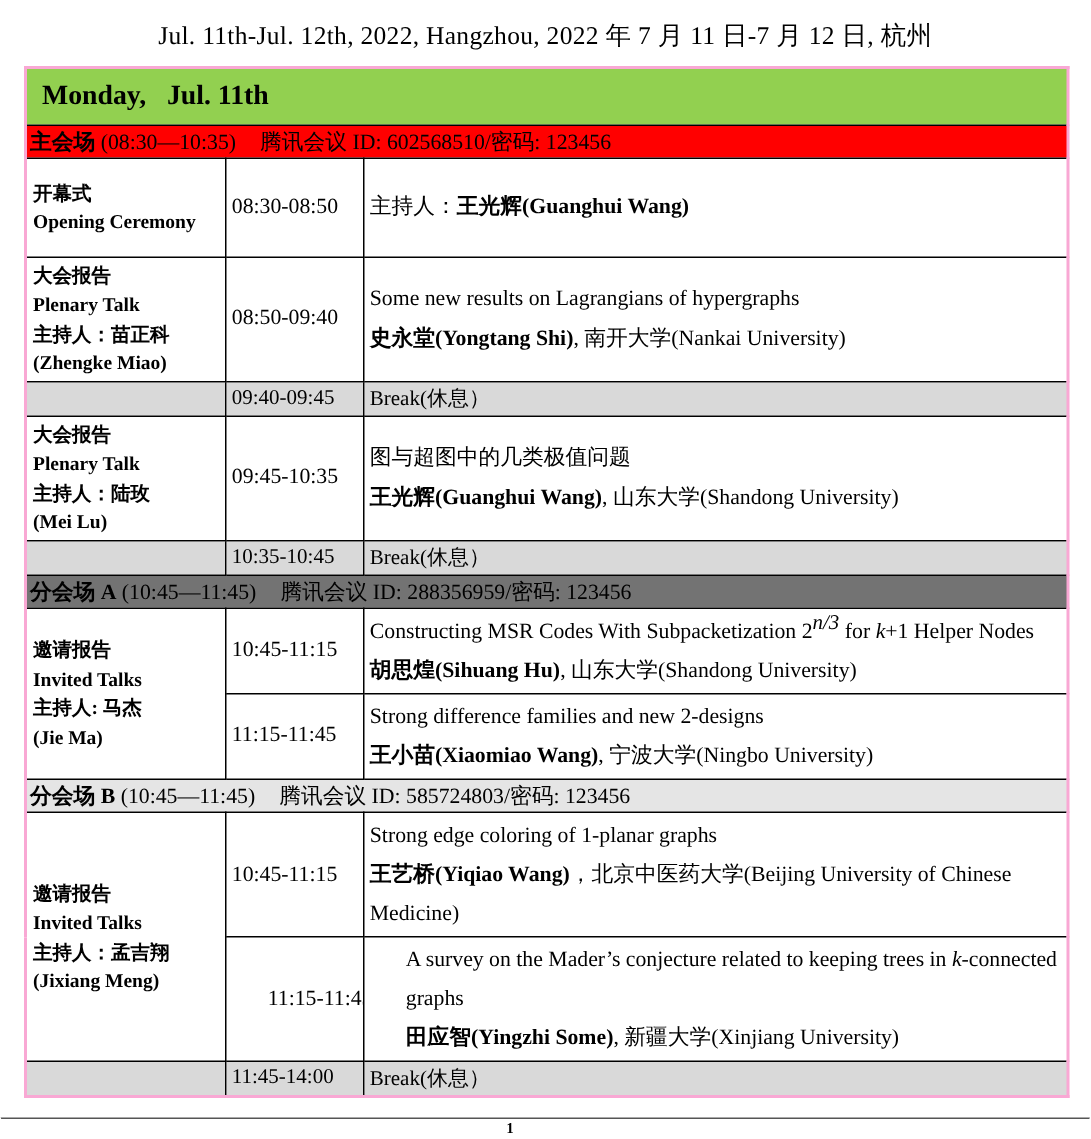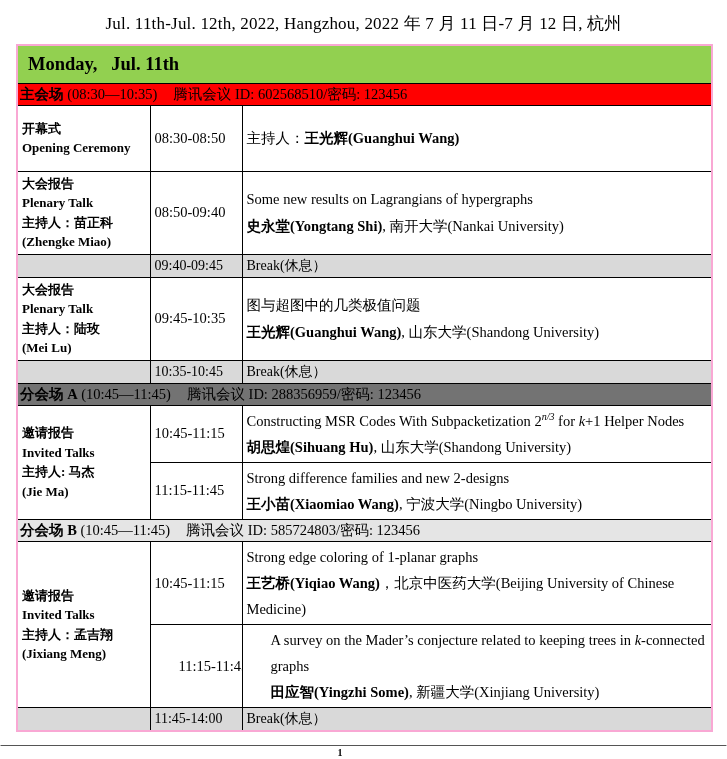--- a/index.html
+++ b/index.html
@@ -32,21 +32,21 @@
   .bar-b    { background: #e5e5e5; margin-top: 12px; }
   .bar-name { font-weight: bold; }
   .bar-meeting { margin-left: 16px; }
   td.category { font-size: 13px; line-height: 1.5; font-weight: bold; }
   td.time-cell { font-size: 14.5px; white-space: nowrap; }
   td.content { line-height: 1.8; }
   td.break-cell, td.break-side { background: #D9D9D9; }
   td.break-cell { font-size: 14px; }
   .b { font-weight: bold; }
   .i { font-style: italic; }
-  sup { font-size: 10px; line-height: 0; }
+  sup { font-size: 14px; line-height: 0; }
   .ln { min-height: 1em; }
   tr.r-opening  td { height: 66px; }
   tr.r-plenary1 td { height: 80px; }
   tr.r-break    td { height: 23px; }
   tr.r-plenary2 td { height: 82px; }
   tr.r-a-talk   td { height: 49px; }
   tr.r-b-talk1  td { height: 70px; }
   tr.r-b-talk2  td { height: 68px; padding-left: 28px; }
   .footer-rule {
     position: absolute; left: 0; top: 745px; width: 727px; height: 0;

